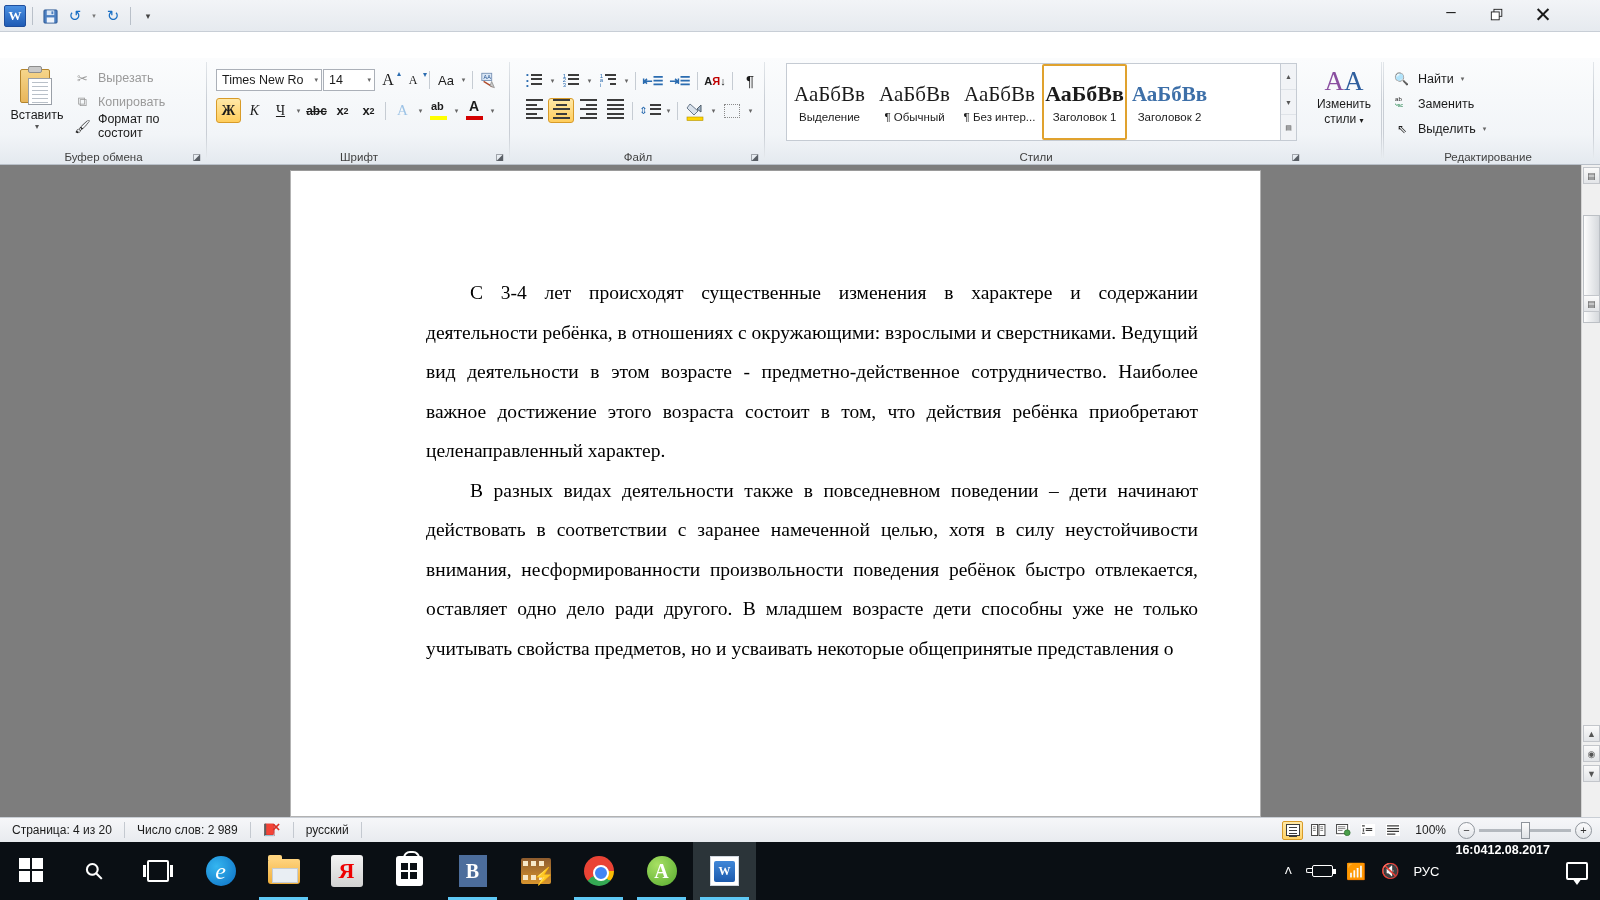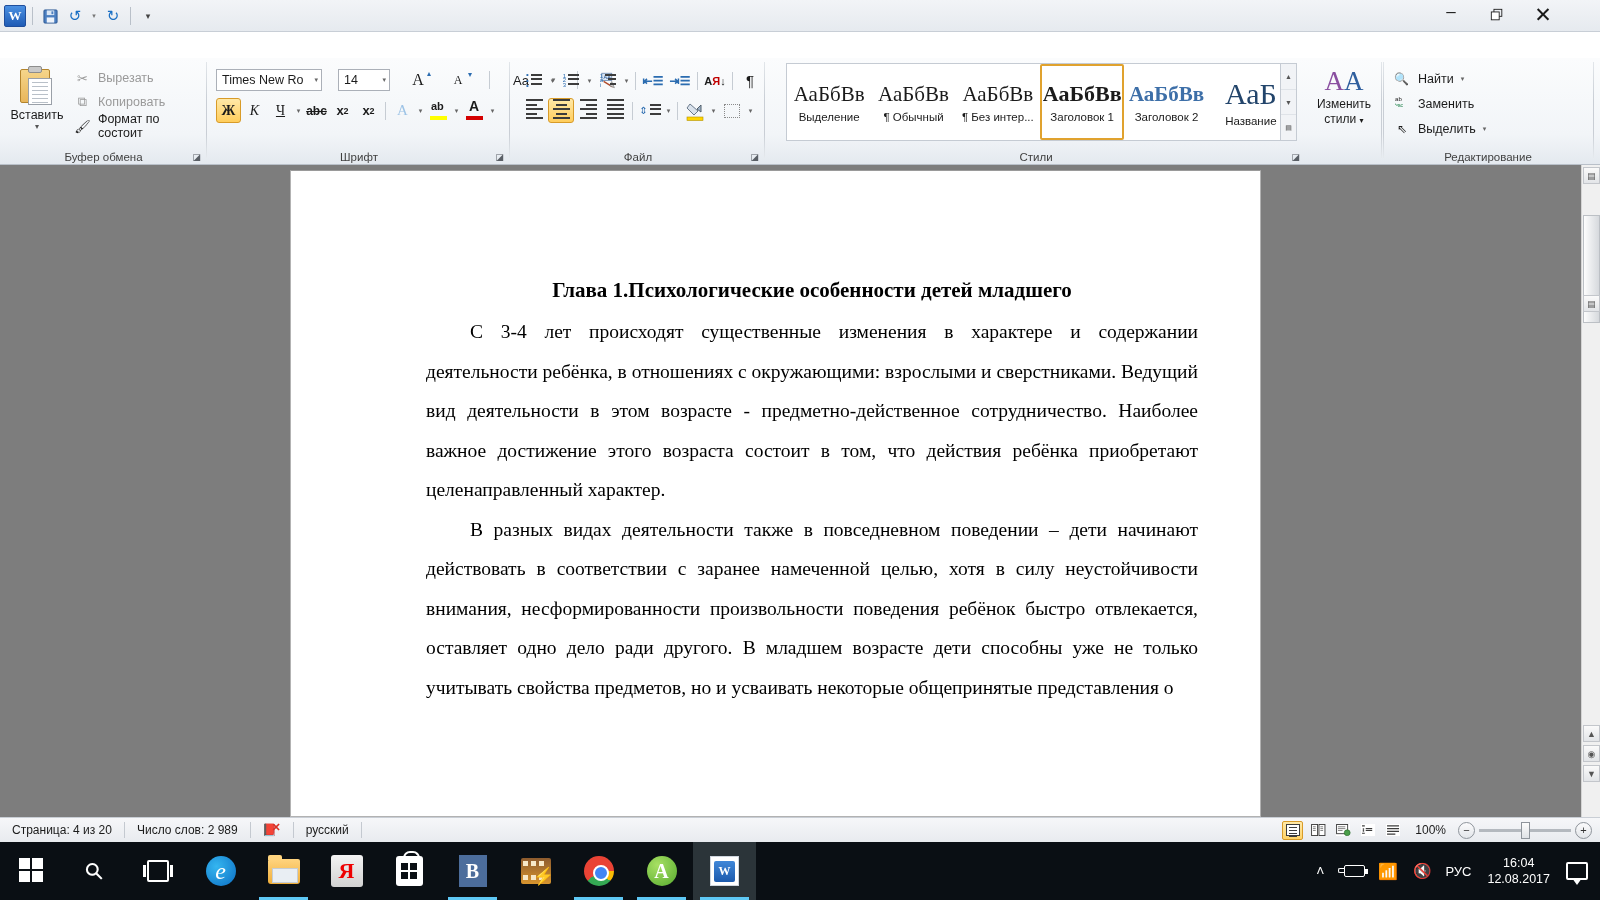--- a/index.html
+++ b/index.html
@@ -139,21 +139,21 @@
   .clipcmds { position: absolute; left: 74px; top: 8px; }
   .clipcmd {
     display: flex; align-items: center; gap: 7px; height: 24px; font-size: 12.5px;
   }
   .clipcmd.dim { color: #9a9a9a; }
   .clipcmd.on { color: #1b1b1b; }
   .cicon { width: 17px; text-align: center; font-size: 13px; }
 
   
   .g-font { left: 208px; width: 302px; }
-  .fontrow1 { position: absolute; left: 8px; top: 10px; display: flex; align-items: center; gap: 16px; }
+  .fontrow1 { position: absolute; left: 8px; top: 10px; display: flex; align-items: center; gap: 1px; }
   .combo {
     height: 22px; border: 1px solid #abb0b8; background: #fff;
     display: flex; align-items: center; justify-content: space-between;
     padding: 0 3px 0 5px; font-size: 12.5px; color: #1b1b1b;
   }
   .combo .car { font-size: 7px; color: #666; margin-left: 4px; }
   .cfont { width: 106px; }
   .csize { width: 52px; }
   .ibtn {
     height: 24px; min-width: 24px; display: flex; align-items: center; justify-content: center;
@@ -466,21 +466,21 @@
   }
   .battery:before {
     content:''; position: absolute; left: -7px; top: 2px; width: 6px; height: 3px;
     border: 1.6px solid #fff; border-right: none; border-radius: 2px 0 0 2px;
   }
   .wifi { font-size: 16px; color: #fff; }
   .spk { font-size: 15px; color: #fff; }
   .lang { font-size: 13px; color: #fff; padding: 0 6px; }
   .clock {
     color: #fff; font-size: 12.5px; line-height: 16px; text-align: center;
-    padding: 0 10px; display: flex; flex-direction: column; justify-content: center; height: 58px;
+    padding: 0 10px; display: flex; flex-direction: row; justify-content: center; height: 58px; font-weight: bold;
   }
   .notif { width: 22px; height: 18px; border: 2px solid #fff; border-radius: 2px; position: relative; }
   .notif:after {
     content:''; position: absolute; left: 4px; bottom: -7px; width: 0; height: 0;
     border-left: 5px solid transparent; border-right: 5px solid transparent; border-top: 7px solid #fff;
   }
 </style>
 </head>
 <body>
 
@@ -765,24 +765,20 @@
           <div class="styname">¶ Без интер...</div>
         </div>
         <div class="stylecell sel">
           <div class="stysample s-z1">АаБбВв</div>
           <div class="styname">Заголовок 1</div>
         </div>
         <div class="stylecell">
           <div class="stysample s-z2">АаБбВв</div>
           <div class="styname">Заголовок 2</div>
         </div>
-        <div class="stylecell">
-          <div class="stysample s-nazv">АаБ</div>
-          <div class="styname">Название</div>
-        </div>
       </div>
       <div class="styscroll">
         <div class="sbtn">▲</div>
         <div class="sbtn">▼</div>
         <div class="sbtn">▤</div>
       </div>
       <div class="grplabel">Стили</div>
       <div class="dlglaunch" style="right:6px;">◪</div>
     </div>
 
@@ -823,21 +819,20 @@
       </div>
       <div class="grplabel" style="left:0;width:210px;">Редактирование</div>
       <div class="grpsep" style="left:0;"></div>
       <div class="grpsep" style="left:210px;"></div>
     </div>
   </div>
 
   <div class="docarea">
     <div class="page">
       <div class="doccontent">
-        <div class="dtitle">Глава 1.Психологические особенности детей младшего</div>
         <div class="dpar">С 3-4 лет происходят существенные изменения в характере и содержании деятельности ребёнка, в отношениях с окружающими: взрослыми и сверстниками. Ведущий вид деятельности в этом возрасте - предметно-действенное сотрудничество. Наиболее важное достижение этого возраста состоит в том, что действия ребёнка приобретают целенаправленный характер.</div>
         <div class="dpar p2">В разных  видах деятельности также в повседневном поведении – дети начинают действовать в соответствии с заранее намеченной целью, хотя в силу неустойчивости внимания, несформированности произвольности поведения ребёнок быстро отвлекается, оставляет одно дело ради другого. В младшем возрасте дети  способны уже не только учитывать свойства предметов, но и усваивать некоторые общепринятые представления о</div>
       </div>
     </div>
   </div>
 
   <div class="vscroll">
     <div class="vs-extra vs-e1">▤</div>
     <div class="vs-thumb"></div>
     <div class="vs-extra vs-e2">▤</div>

